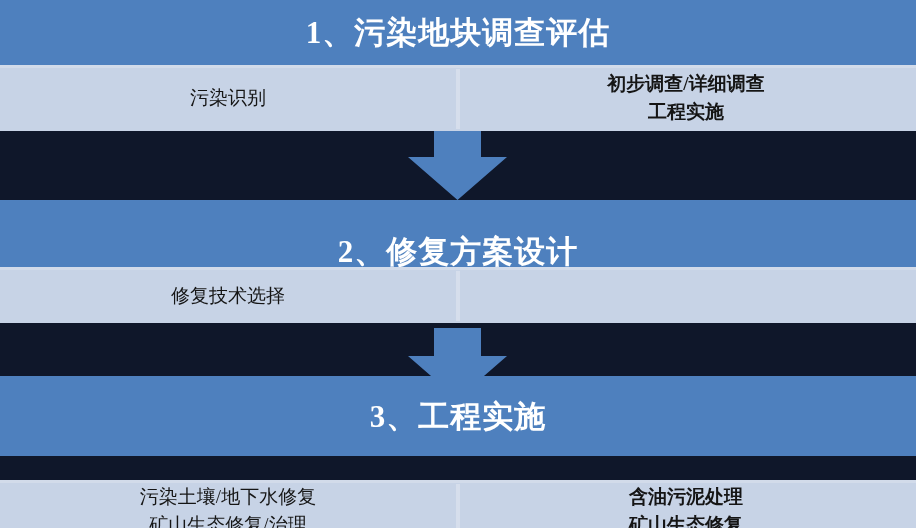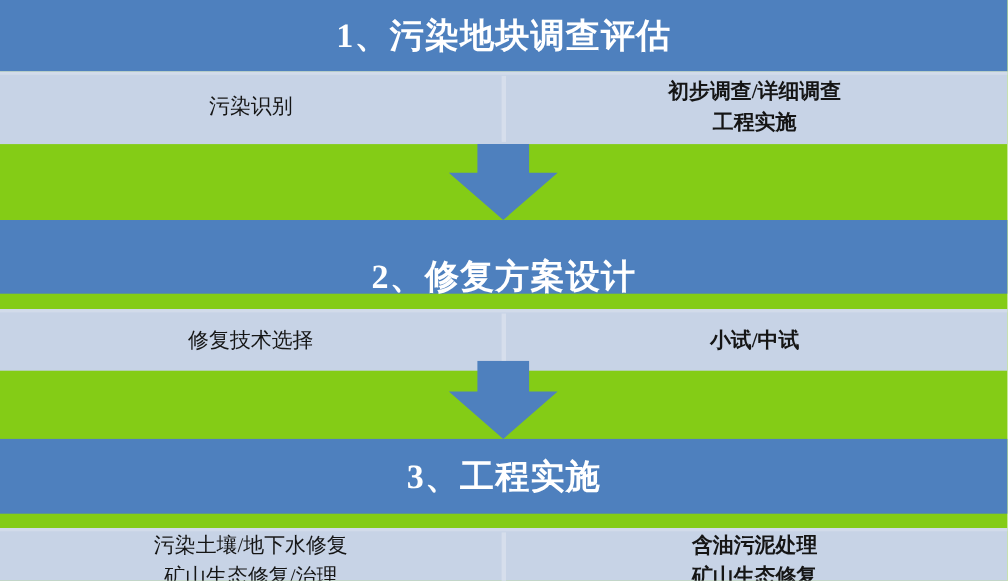--- a/index.html
+++ b/index.html
@@ -11,21 +11,21 @@
     width: 916px;
     height: 528px;
     overflow: hidden;
     font-family: "Liberation Serif", "DejaVu Serif", serif;
   }
 
   .flowchart {
     position: relative;
     width: 916px;
     height: 528px;
-    background: #84cc16;
+    background: #0f172a;
   }
 
   
   .stage {
     position: absolute;
     left: 0;
     width: 916px;
   }
 
   .stage-header {
@@ -110,25 +110,25 @@
   }
   .arrow svg { display: block; }
 
   
   #stage1 .stage-header { top: 0;   height: 65px; }
   #stage1 .stage-body   { top: 65px; height: 66px; }
 
   #arrow1 { top: 131px; height: 69px; }
 
   #stage2 .stage-header { top: 200px; height: 67px; align-items: flex-end; }
-  #stage2 .stage-body   { top: 281px; height: 56px; }
+  #stage2 .stage-body   { top: 267px; height: 56px; }
 
   #arrow2 { top: 328px; height: 71px; }
 
-  #stage3 .stage-header { top: 399px; height: 68px; }
+  #stage3 .stage-header { top: 376px; height: 80px; }
   #stage3 .stage-body   { top: 480px; height: 61px; }
 
   
   .stage-body.single .col-line { line-height: 1; }
 </style>
 </head>
 <body>
 
 <div class="flowchart">
 
@@ -156,23 +156,20 @@
 
   <div class="stage" id="stage2">
     <div class="stage-header">
       <span class="stage-header-title">2、修复方案设计</span>
     </div>
     <div class="stage-body single">
       <div class="body-col left">
         <div class="col-line">修复技术选择</div>
       </div>
       <div class="col-divider"></div>
-      <div class="body-col right">
-        <div class="col-line">小试/中试</div>
-      </div>
     </div>
   </div>
 
   <div class="arrow" id="arrow2">
     <svg width="99" height="71" viewBox="0 0 99 71" xmlns="http://www.w3.org/2000/svg">
       <polygon points="26,0 73,0 73,28 99,28 49.5,71 0,28 26,28" fill="#4E80BE"></polygon>
     </svg>
   </div>
 
   <div class="stage" id="stage3">

